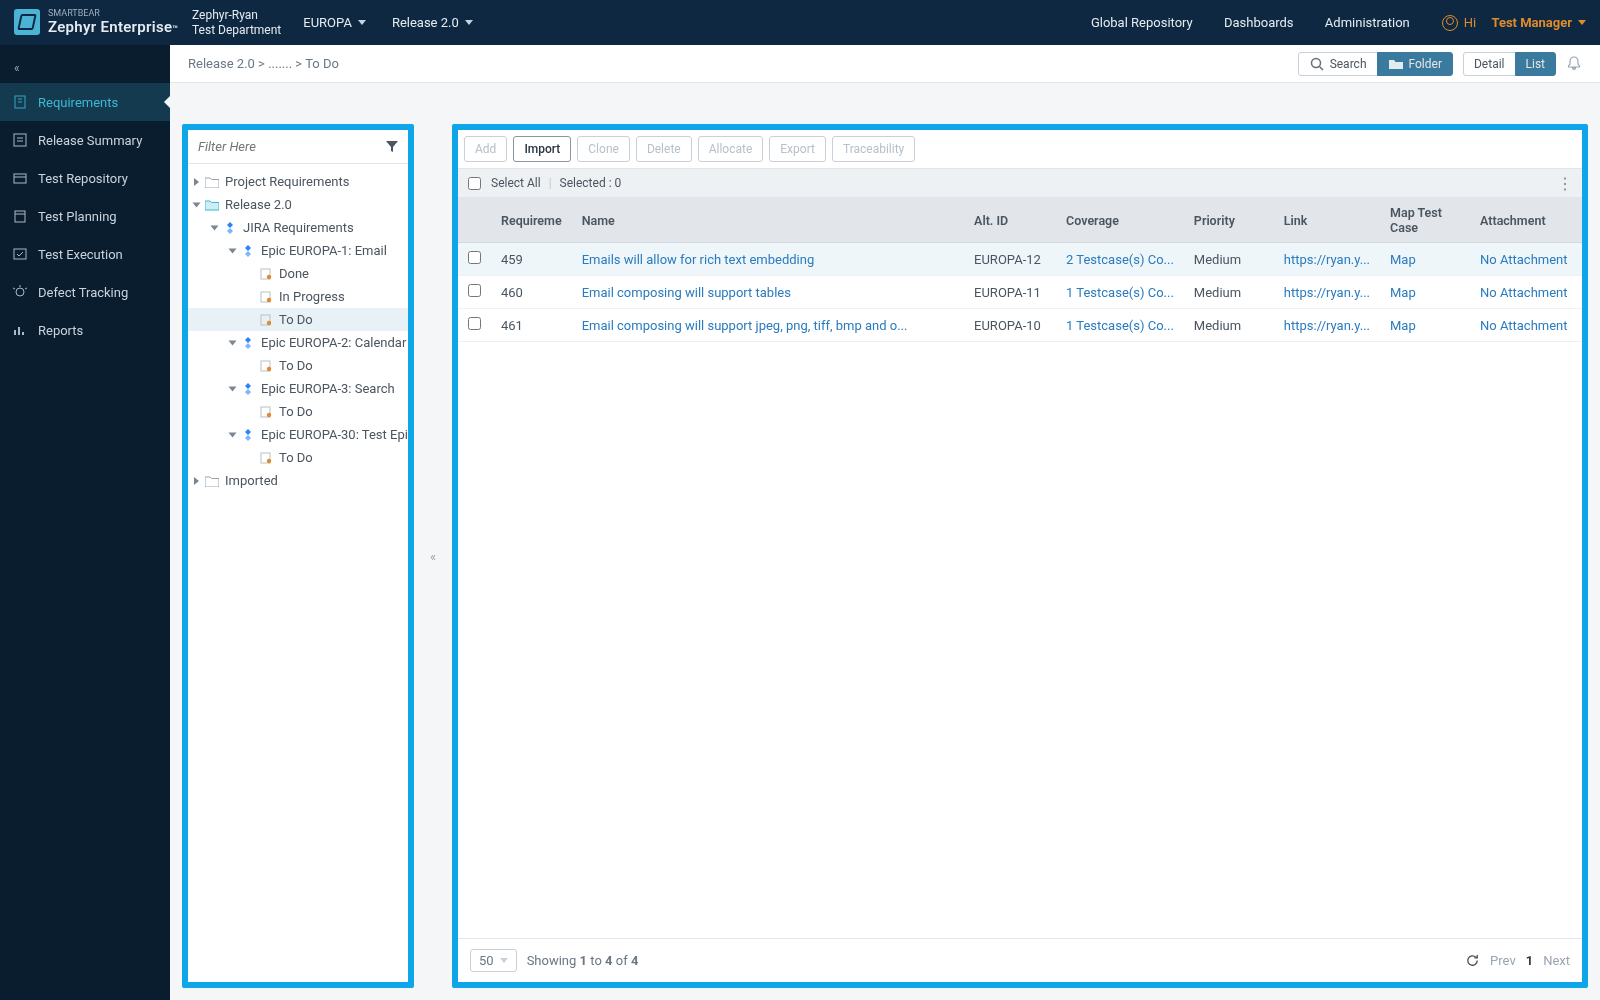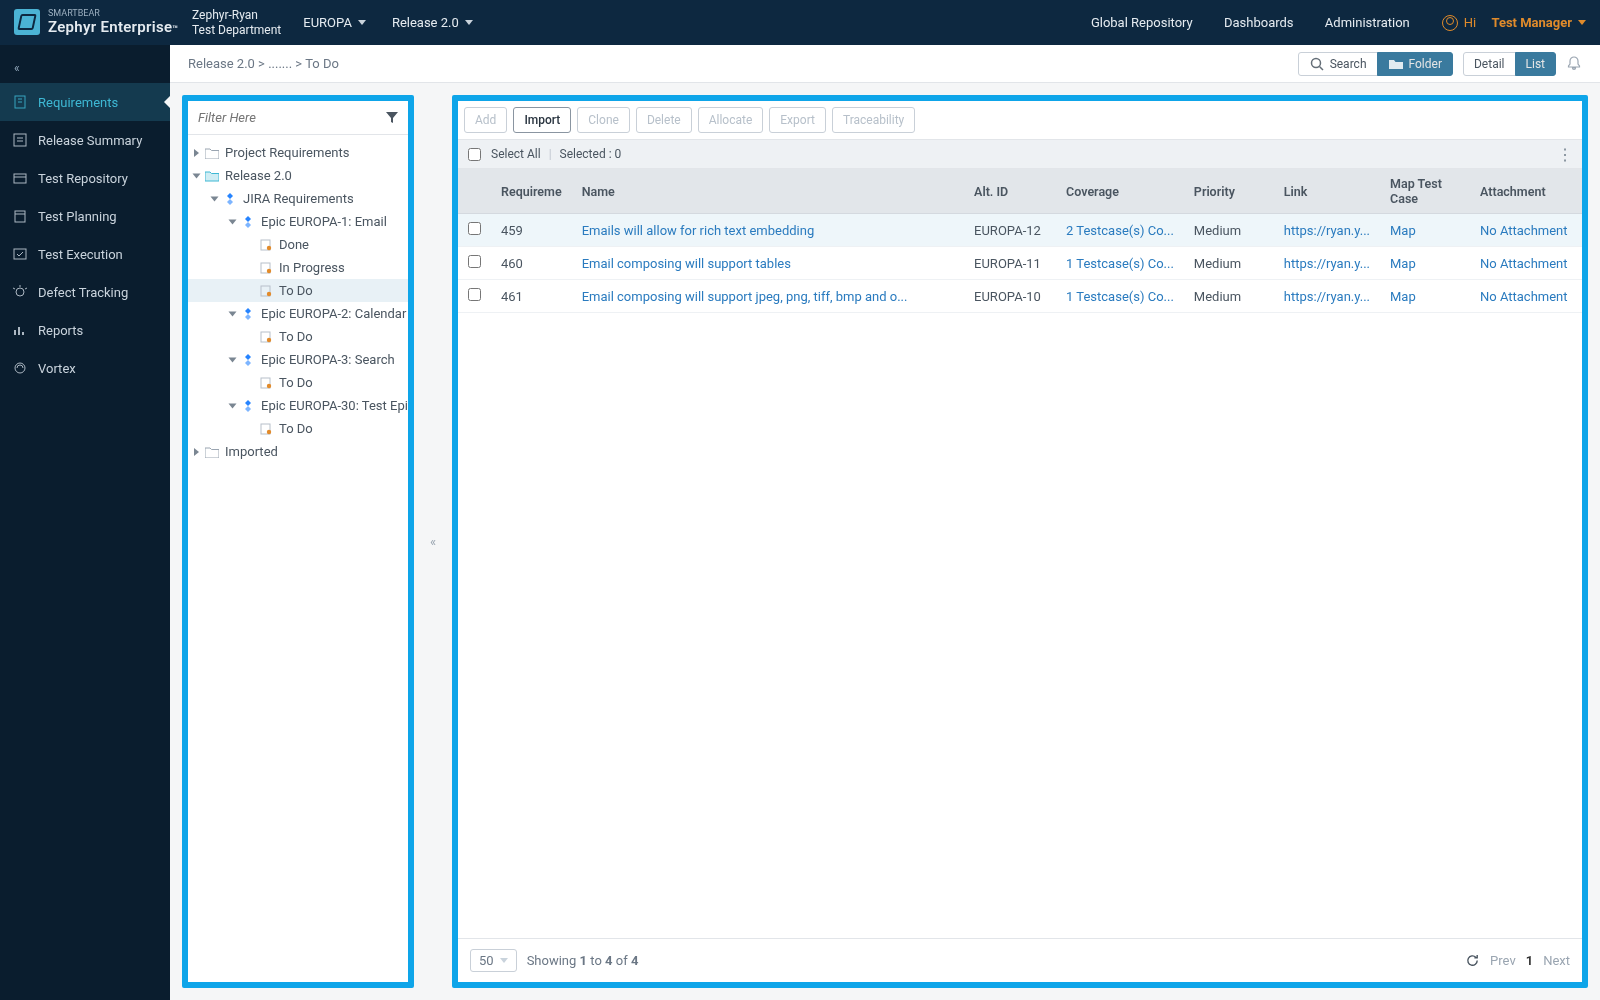--- a/index.html
+++ b/index.html
@@ -18,21 +18,21 @@
 .user{display:flex;align-items:center;gap:6px;color:#e08b2b;margin-left:18px;}
 .user-ico{width:16px;height:16px;border:1.5px solid #e08b2b;border-radius:50%;position:relative;}
 .user-ico:before{content:"";position:absolute;width:6px;height:6px;border:1.5px solid #e08b2b;border-radius:50%;left:3px;top:1px;}
 .main{display:flex;height:955px;}
 .sidenav{width:170px;background:#0a1d2e;color:#8fa5b8;padding-top:8px;}
 .collapse-btn{color:#8fa5b8;padding:8px 14px;cursor:pointer;font-size:12px;}
 .sidenav .item{display:flex;align-items:center;gap:10px;padding:11px 12px;cursor:pointer;color:#c9d3dc;font-size:13px;}
 .sidenav .item.active{background:#143a4f;color:#3eb8d4;position:relative;}
 .sidenav .item.active:after{content:"";position:absolute;right:0;top:50%;transform:translateY(-50%);border-top:6px solid transparent;border-bottom:6px solid transparent;border-right:6px solid #f5f6f7;}
 .nav-ico{width:16px;height:16px;opacity:.85;flex-shrink:0;}
-.content{flex:1;display:flex;flex-direction:column;}
+.content{flex:1;display:flex;flex-direction:column;gap:29px;}
 .crumbbar{height:38px;background:#fff;border-bottom:1px solid #e2e5e9;display:flex;align-items:center;padding:0 18px;justify-content:space-between;}
 .crumb{color:#6b7785;font-size:13px;}
 .crumb-tools{display:flex;align-items:center;gap:10px;}
 .btn{border:1px solid #c9d0d8;background:#fff;border-radius:3px;height:24px;display:inline-flex;align-items:center;padding:0 10px;font-size:12px;cursor:pointer;color:#4a5560;gap:5px;}
 .btn.primary{background:#3a7a9e;color:#e5e5e5;border-color:#3a7a9e;}
 .btn-group{display:flex;}
 .btn-group .btn{border-radius:0;}
 .btn-group .btn:first-child{border-radius:3px 0 0 3px;}
 .btn-group .btn:last-child{border-radius:0 3px 3px 0;margin-left:-1px;}
 .bell{width:16px;height:16px;color:#9aa5b1;}
@@ -160,27 +160,20 @@
           </svg>
           <span>Defect Tracking</span>
         </div>
         <div class="item">
           <svg class="nav-ico" viewBox="0 0 16 16">
             <line x1="3" y1="13" x2="3" y2="8" stroke="currentColor" stroke-width="2"></line>
             <line x1="7" y1="13" x2="7" y2="5" stroke="currentColor" stroke-width="2"></line>
             <line x1="11" y1="13" x2="11" y2="10" stroke="currentColor" stroke-width="2"></line>
           </svg>
           <span>Reports</span>
-        </div>
-        <div class="item">
-          <svg class="nav-ico" viewBox="0 0 16 16">
-            <circle cx="8" cy="8" r="5" fill="none" stroke="currentColor"></circle>
-            <path d="M5 8a3 3 0 0 1 6 0" fill="none" stroke="currentColor"></path>
-          </svg>
-          <span>Vortex</span>
         </div>
       </div>
   </div>
 
   <div class="content">
     <div class="crumbbar">
       <div class="crumb">Release 2.0 &gt; ....... &gt; To Do</div>
       <div class="crumb-tools">
         <div class="btn-group">
           <div class="btn">

